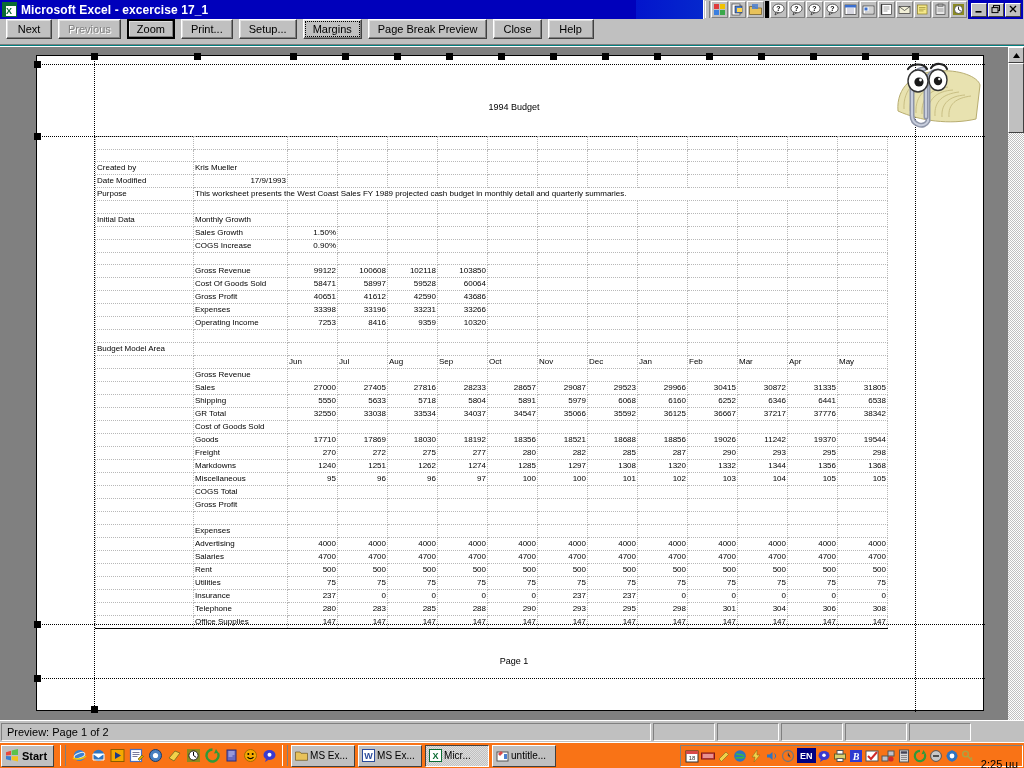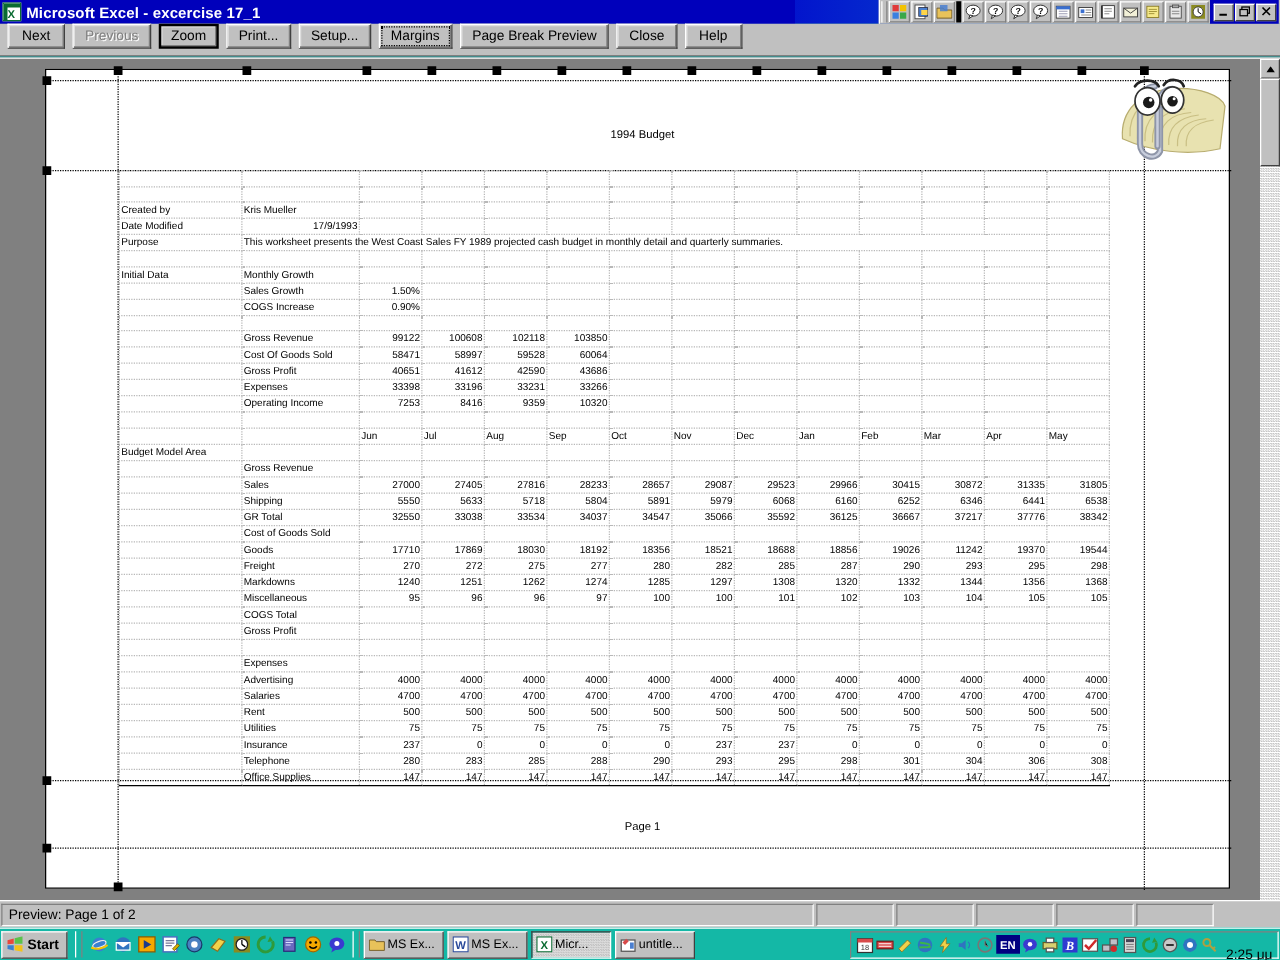--- a/index.html
+++ b/index.html
@@ -183,21 +183,21 @@
     border-right: 1px solid #ffffff; border-bottom: 1px solid #ffffff;
     display: flex; align-items: center; padding: 0 5px;
     font-size: 11px; color: #000;
   }
   .sb-main { flex: 0 0 650px; }
   .sb-small { flex: 0 0 62px; }
 
   
   .taskbar {
     position: absolute; left: 0; top: 742px; width: 1024px; height: 26px;
-    background: #14b8a6; border-top: 1px solid #ffffff;
+    background: #f97316; border-top: 1px solid #ffffff;
     display: flex; align-items: center; padding: 2px 1px;
   }
   .startbtn {
     height: 22px; padding: 0 6px 0 3px; margin-right: 3px;
     background: #c0c0c0;
     border-top: 1px solid #ffffff; border-left: 1px solid #ffffff;
     border-right: 1px solid #404040; border-bottom: 1px solid #404040;
     display: flex; align-items: center; gap: 3px;
     font-size: 11px; font-weight: bold; color: #000;
   }
@@ -710,50 +710,50 @@
                 <td class="lbl"></td>
                 <td class="lbl"></td>
                 <td class="lbl"></td>
                 <td class="lbl"></td>
                 <td class="lbl"></td>
                 <td class="lbl"></td>
                 <td class="lbl"></td>
                 <td class="lbl"></td>
               </tr>
               <tr>
+                <td class="lbl">Budget Model Area</td>
+                <td class="lbl"></td>
+                <td class="lbl"></td>
+                <td class="lbl"></td>
+                <td class="lbl"></td>
+                <td class="lbl"></td>
+                <td class="lbl"></td>
+                <td class="lbl"></td>
+                <td class="lbl"></td>
+                <td class="lbl"></td>
+                <td class="lbl"></td>
+                <td class="lbl"></td>
+                <td class="lbl"></td>
+                <td class="lbl"></td>
+              </tr>
+              <tr>
                 <td class="lbl"></td>
                 <td class="lbl"></td>
                 <td class="lbl">Jun</td>
                 <td class="lbl">Jul</td>
                 <td class="lbl">Aug</td>
                 <td class="lbl">Sep</td>
                 <td class="lbl">Oct</td>
                 <td class="lbl">Nov</td>
                 <td class="lbl">Dec</td>
                 <td class="lbl">Jan</td>
                 <td class="lbl">Feb</td>
                 <td class="lbl">Mar</td>
                 <td class="lbl">Apr</td>
                 <td class="lbl">May</td>
-              </tr>
-              <tr>
-                <td class="lbl">Budget Model Area</td>
-                <td class="lbl"></td>
-                <td class="lbl"></td>
-                <td class="lbl"></td>
-                <td class="lbl"></td>
-                <td class="lbl"></td>
-                <td class="lbl"></td>
-                <td class="lbl"></td>
-                <td class="lbl"></td>
-                <td class="lbl"></td>
-                <td class="lbl"></td>
-                <td class="lbl"></td>
-                <td class="lbl"></td>
-                <td class="lbl"></td>
               </tr>
               <tr>
                 <td class="lbl"></td>
                 <td class="lbl">Gross Revenue</td>
                 <td class="lbl"></td>
                 <td class="lbl"></td>
                 <td class="lbl"></td>
                 <td class="lbl"></td>
                 <td class="lbl"></td>
                 <td class="lbl"></td>

